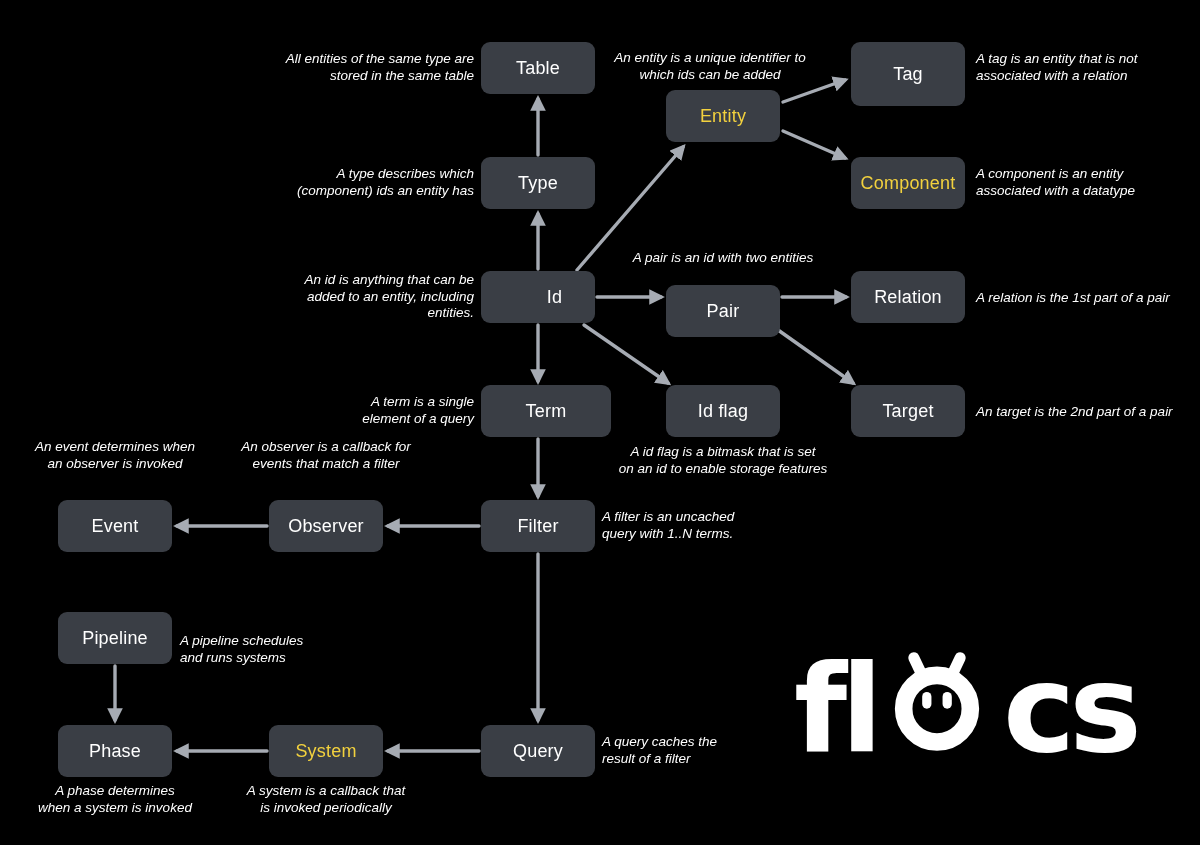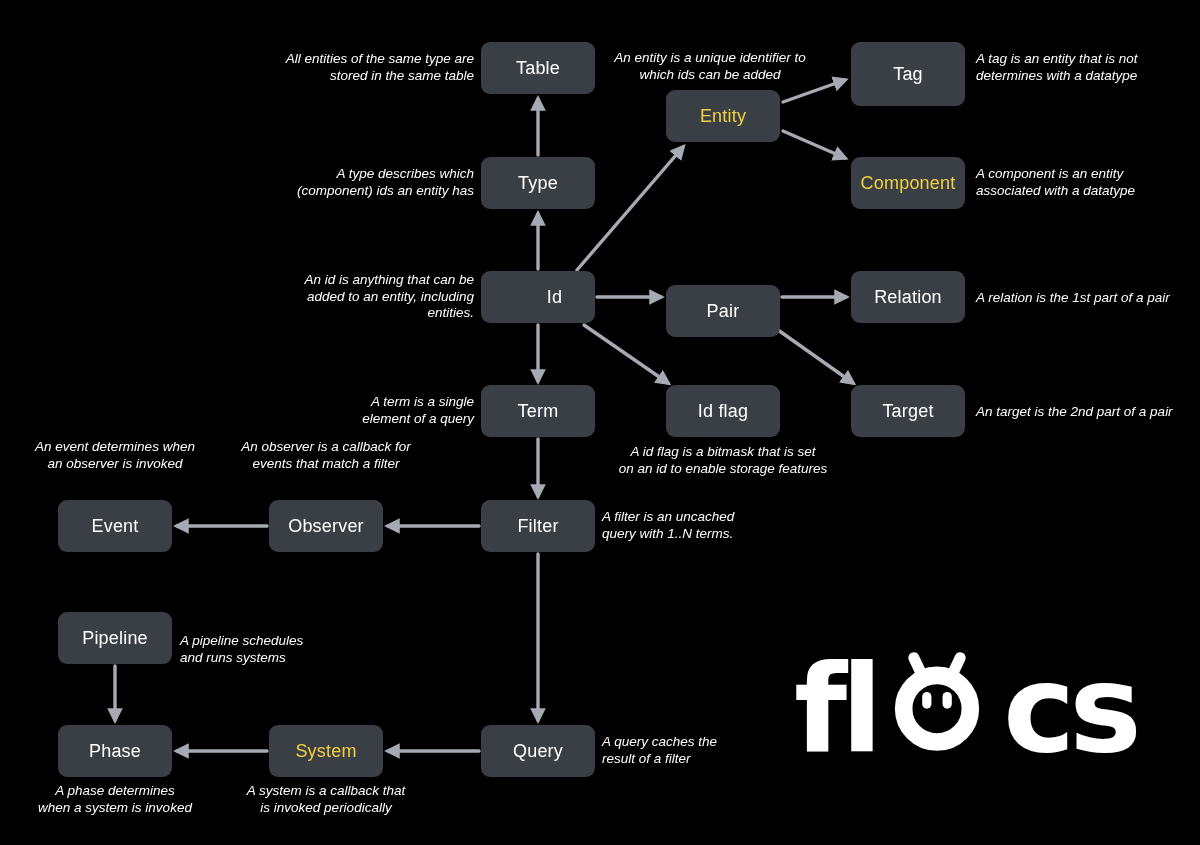--- a/index.html
+++ b/index.html
@@ -111,43 +111,44 @@
   </div>
 
 <div class="node" style="left: 481px; top: 42px; width: 114px; height: 52px;">Table</div>
     <div class="node accent" style="left: 666px; top: 90px; width: 114px; height: 52px;">Entity</div>
     <div class="node" style="left: 851px; top: 42px; width: 114px; height: 64px;">Tag</div>
     <div class="node accent" style="left: 851px; top: 157px; width: 114px; height: 52px;">Component</div>
     <div class="node" style="left: 481px; top: 157px; width: 114px; height: 52px;">Type</div>
     <div class="node" style="left: 481px; top: 271px; width: 114px; height: 52px; padding-left: 33px;">Id</div>
     <div class="node" style="left: 666px; top: 271px; width: 114px; height: 52px; margin-top: 14px;">Pair</div>
     <div class="node" style="left: 851px; top: 271px; width: 114px; height: 52px;">Relation</div>
-    <div class="node" style="left: 481px; top: 385px; width: 114px; height: 52px;">Term</div>
+    <div class="node" style="left: 481px; top: 385px; width: 130px; height: 52px;">Term</div>
     <div class="node" style="left: 666px; top: 385px; width: 114px; height: 52px;">Id flag</div>
     <div class="node" style="left: 851px; top: 385px; width: 114px; height: 52px;">Target</div>
     <div class="node" style="left: 481px; top: 500px; width: 114px; height: 52px;">Filter</div>
     <div class="node" style="left: 269px; top: 500px; width: 114px; height: 52px;">Observer</div>
     <div class="node" style="left: 58px; top: 500px; width: 114px; height: 52px;">Event</div>
     <div class="node" style="left: 58px; top: 612px; width: 114px; height: 52px;">Pipeline</div>
     <div class="node" style="left: 58px; top: 725px; width: 114px; height: 52px;">Phase</div>
     <div class="node accent" style="left: 269px; top: 725px; width: 114px; height: 52px;">System</div>
     <div class="node" style="left: 481px; top: 725px; width: 114px; height: 52px;">Query</div>
     <div class="note" style="left: 244px; top: 51px; width: 230px; text-align: right;">All entities of the same type are
 stored in the same table</div>
     <div class="note" style="left: 605px; top: 50px; width: 210px; text-align: center;">An entity is a unique identifier to
 which ids can be added</div>
     <div class="note" style="left: 976px; top: 51px; width: 200px; text-align: left;">A tag is an entity that is not
-determines with a datatype</div>
+associated with a relation</div>
     <div class="note" style="left: 264px; top: 166px; width: 210px; text-align: right;">A type describes which
 (component) ids an entity has</div>
     <div class="note" style="left: 976px; top: 166px; width: 200px; text-align: left;">A component is an entity
 associated with a datatype</div>
     <div class="note" style="left: 274px; top: 272px; width: 200px; text-align: right;">An id is anything that can be
 added to an entity, including
 entities.</div>
+    <div class="note" style="left: 598px; top: 250px; width: 250px; text-align: center;">A pair is an id with two entities</div>
     <div class="note" style="left: 976px; top: 290px; width: 220px; text-align: left;">A relation is the 1st part of a pair</div>
     <div class="note" style="left: 314px; top: 394px; width: 160px; text-align: right;">A term is a single
 element of a query</div>
     <div class="note" style="left: 593px; top: 444px; width: 260px; text-align: center;">A id flag is a bitmask that is set
 on an id to enable storage features</div>
     <div class="note" style="left: 976px; top: 404px; width: 220px; text-align: left;">An target is the 2nd part of a pair</div>
     <div class="note" style="left: 10px; top: 439px; width: 210px; text-align: center;">An event determines when
 an observer is invoked</div>
     <div class="note" style="left: 221px; top: 439px; width: 210px; text-align: center;">An observer is a callback for
 events that match a filter</div>

